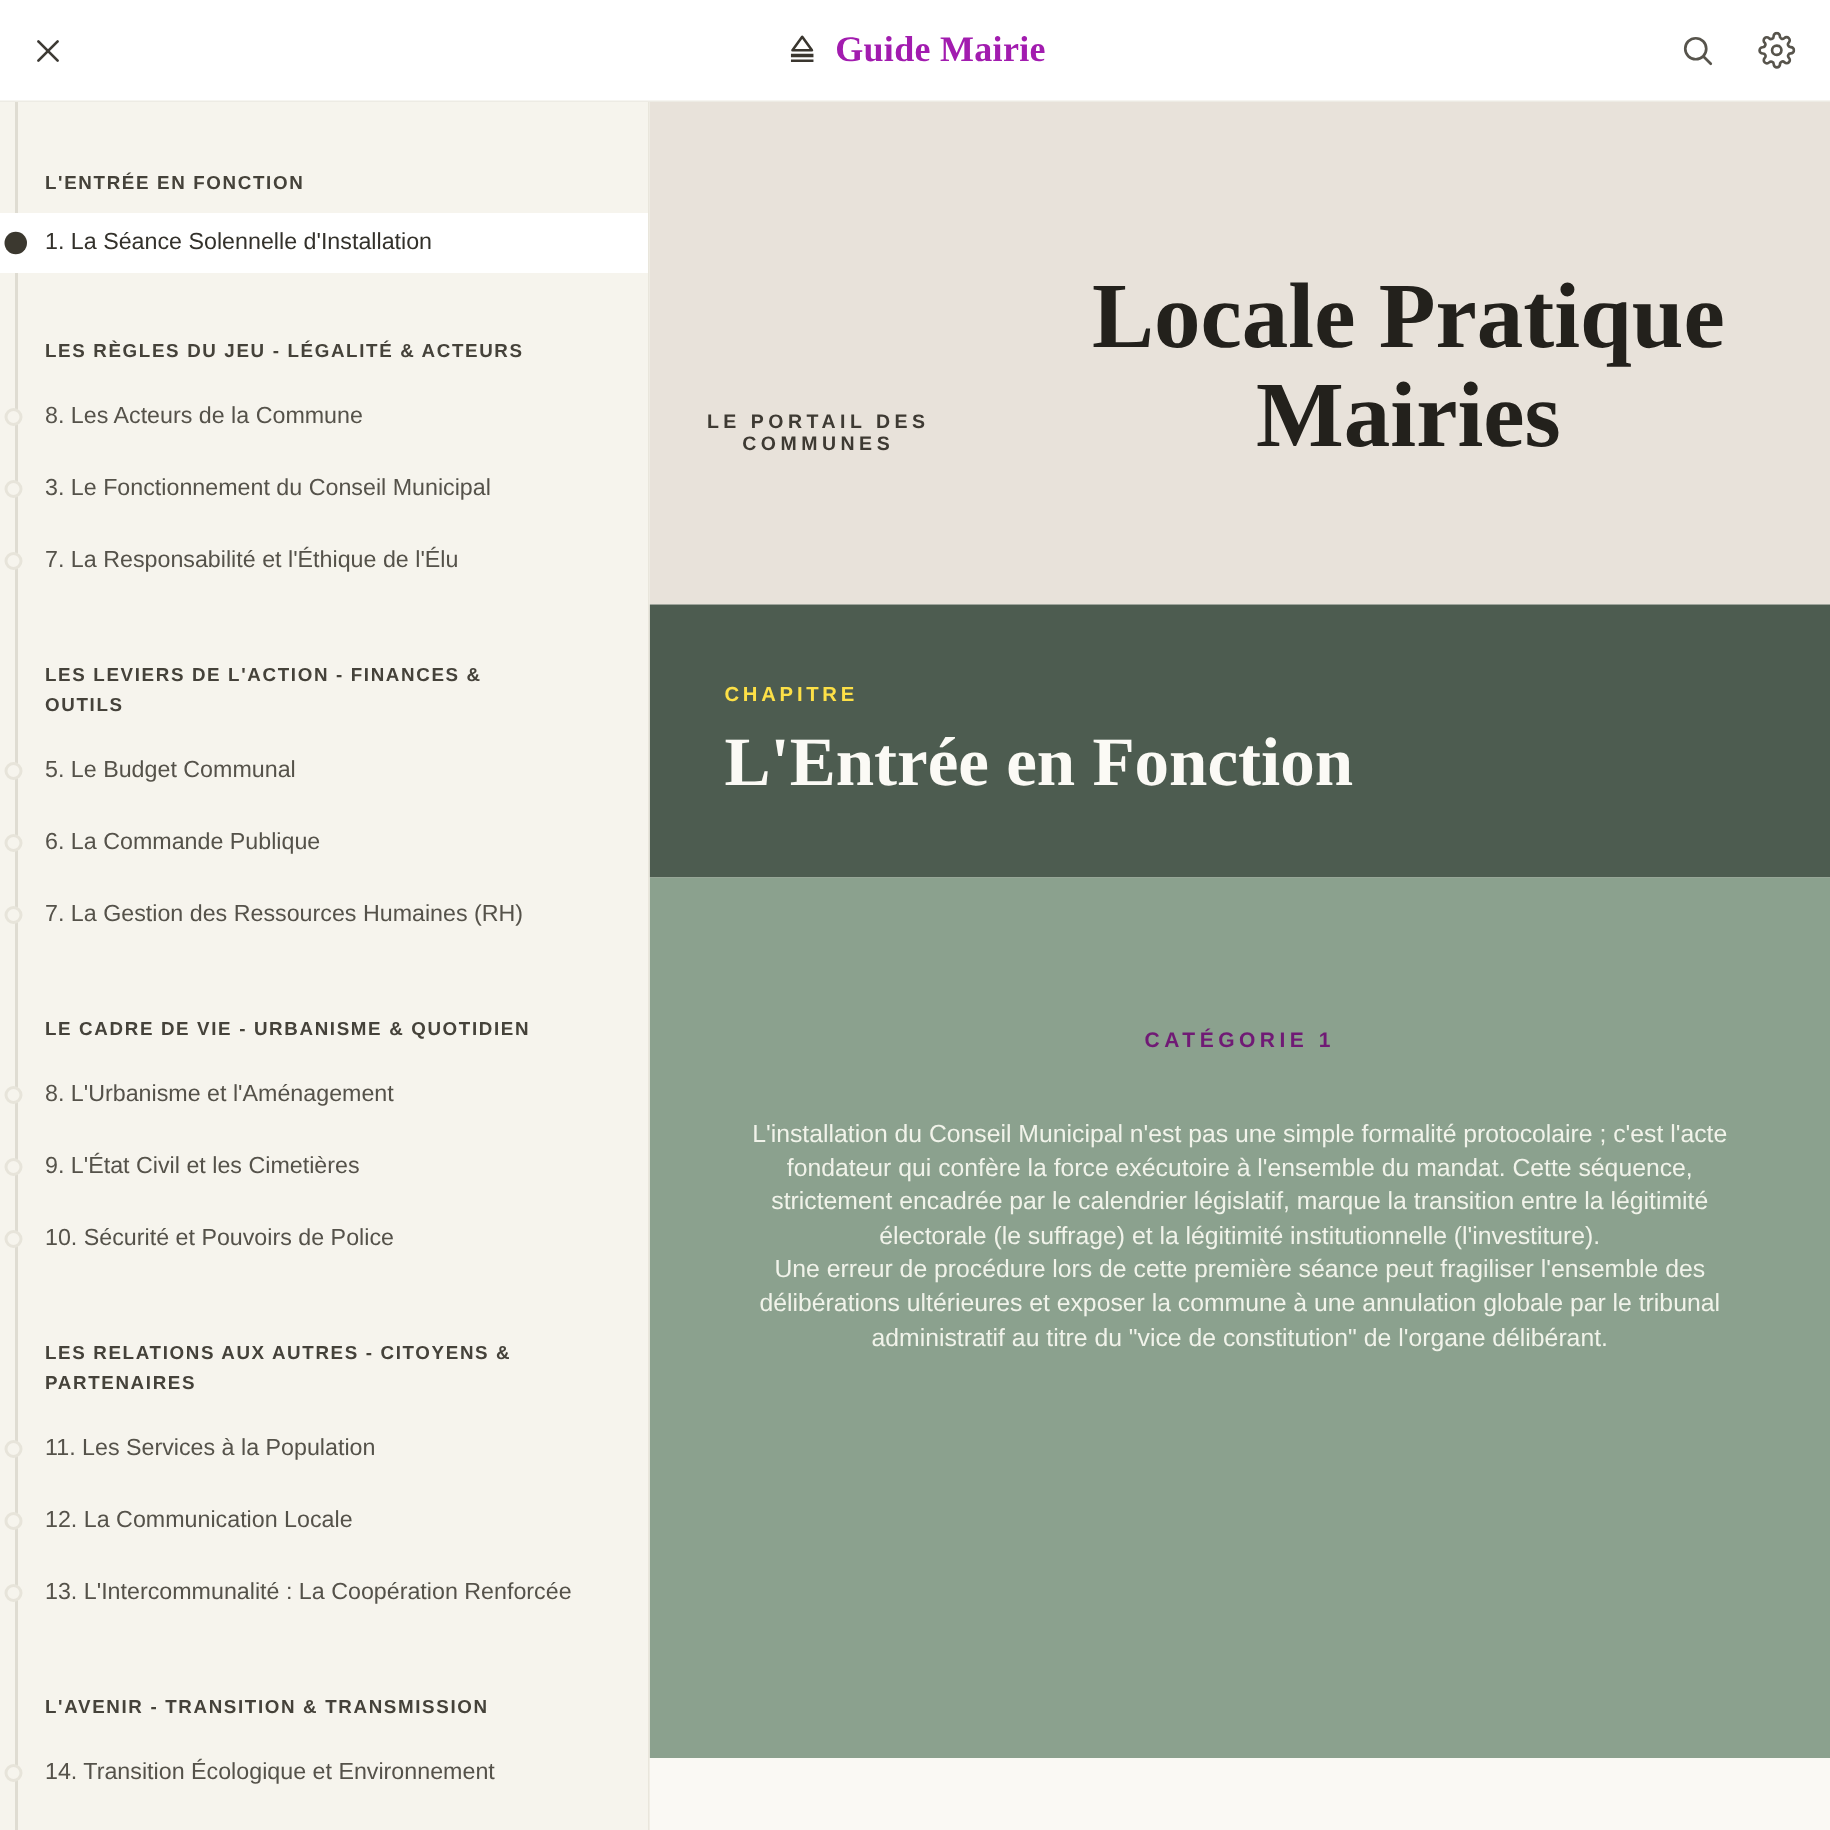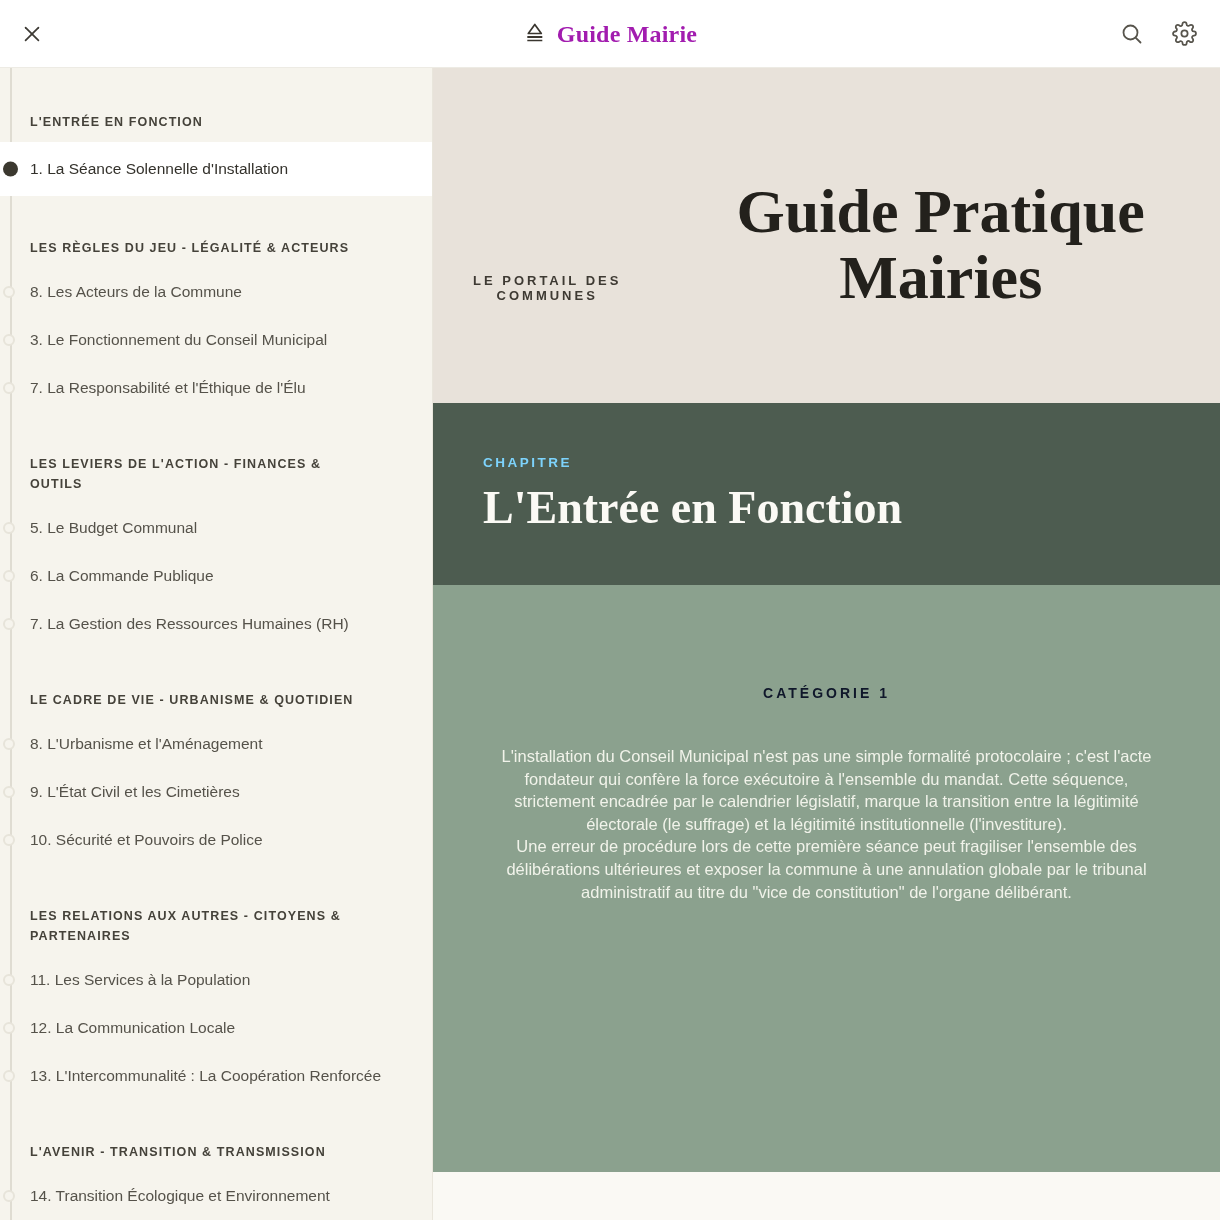--- a/index.html
+++ b/index.html
@@ -49,21 +49,21 @@
   }
   .side-item {
     position: relative; height: 48px; display: flex; align-items: center;
     padding-left: 30px; cursor: pointer; color: #55524a; font-size: 15.5px;
   }
   .side-item .marker {
     position: absolute; left: 3px; top: 50%; transform: translateY(-50%);
     width: 12px; height: 12px; border-radius: 50%;
     border: 2px solid #e7e4da; background: #f6f4ed;
   }
-  .side-item.active { background: #ffffff; color: #33312b; height: 54px; }
+  .side-item.active { background: #ffffff; color: #33312b; height: 40px; }
   .side-item.active .marker {
     width: 15px; height: 15px; border: none; background: #3b382f; left: 3px;
   }
 
   
   .main { flex: 1 1 auto; display: flex; flex-direction: column; }
 
   .hero {
     height: 335px; background: #e8e2da; display: flex; flex-direction: row;
     align-items: center; justify-content: flex-start; text-align: center;
@@ -73,34 +73,34 @@
     color: #3e3a33; text-transform: uppercase;
   }
   .hero-title {
     margin-top: 18px; font-family: "Liberation Serif", serif; font-weight: 700;
     font-size: 62px; color: #23211c; line-height: 1.05;
   }
 
   .chapter { height: 182px; background: #4d5c50; padding: 52px 50px 0 50px; }
   .chapter-kicker {
     font-size: 13.5px; font-weight: 700; letter-spacing: 2.5px;
-    color: #7dd3fc; text-transform: uppercase;
+    color: #fde047; text-transform: uppercase;
   }
   .chapter-title {
     margin-top: 14px; font-family: "Liberation Serif", serif; font-weight: 700;
     font-size: 46px; color: #fbfaf5; line-height: 1.05;
   }
 
   .category {
     height: 587px; background: #8ba18e; text-align: center;
     padding-top: 100px;
   }
   .category-kicker {
     font-size: 14px; font-weight: 700; letter-spacing: 3px;
-    color: #0f172a; text-transform: uppercase;
+    color: #701a75; text-transform: uppercase;
   }
   .category-title {
     margin: 22px auto 0 auto; max-width: 640px;
     font-family: "Liberation Serif", serif; font-weight: 700;
     font-size: 58px; color: #fcfbf5; line-height: 1.16;
   }
   .category-body {
     margin: 44px auto 0 auto; max-width: 664px; text-align: center;
     font-size: 16.5px; line-height: 1.37; color: #f1f3ea;
   }
@@ -235,21 +235,21 @@
               <span class="side-item-label">14. Transition Écologique et Environnement</span>
             </div>
           </div>
         </nav>
     </aside>
 
     <main class="main">
 
       <section class="hero">
         <div class="hero-kicker">LE PORTAIL DES COMMUNES</div>
-        <h1 class="hero-title">Guide Pratique Mairies</h1>
+        <h1 class="hero-title">Locale Pratique Mairies</h1>
       </section>
 
       <section class="chapter">
         <div class="chapter-kicker">CHAPITRE</div>
         <h2 class="chapter-title">L'Entrée en Fonction</h2>
       </section>
 
       <section class="category">
         <div class="category-kicker">CATÉGORIE 1</div>
         <div class="category-body">

